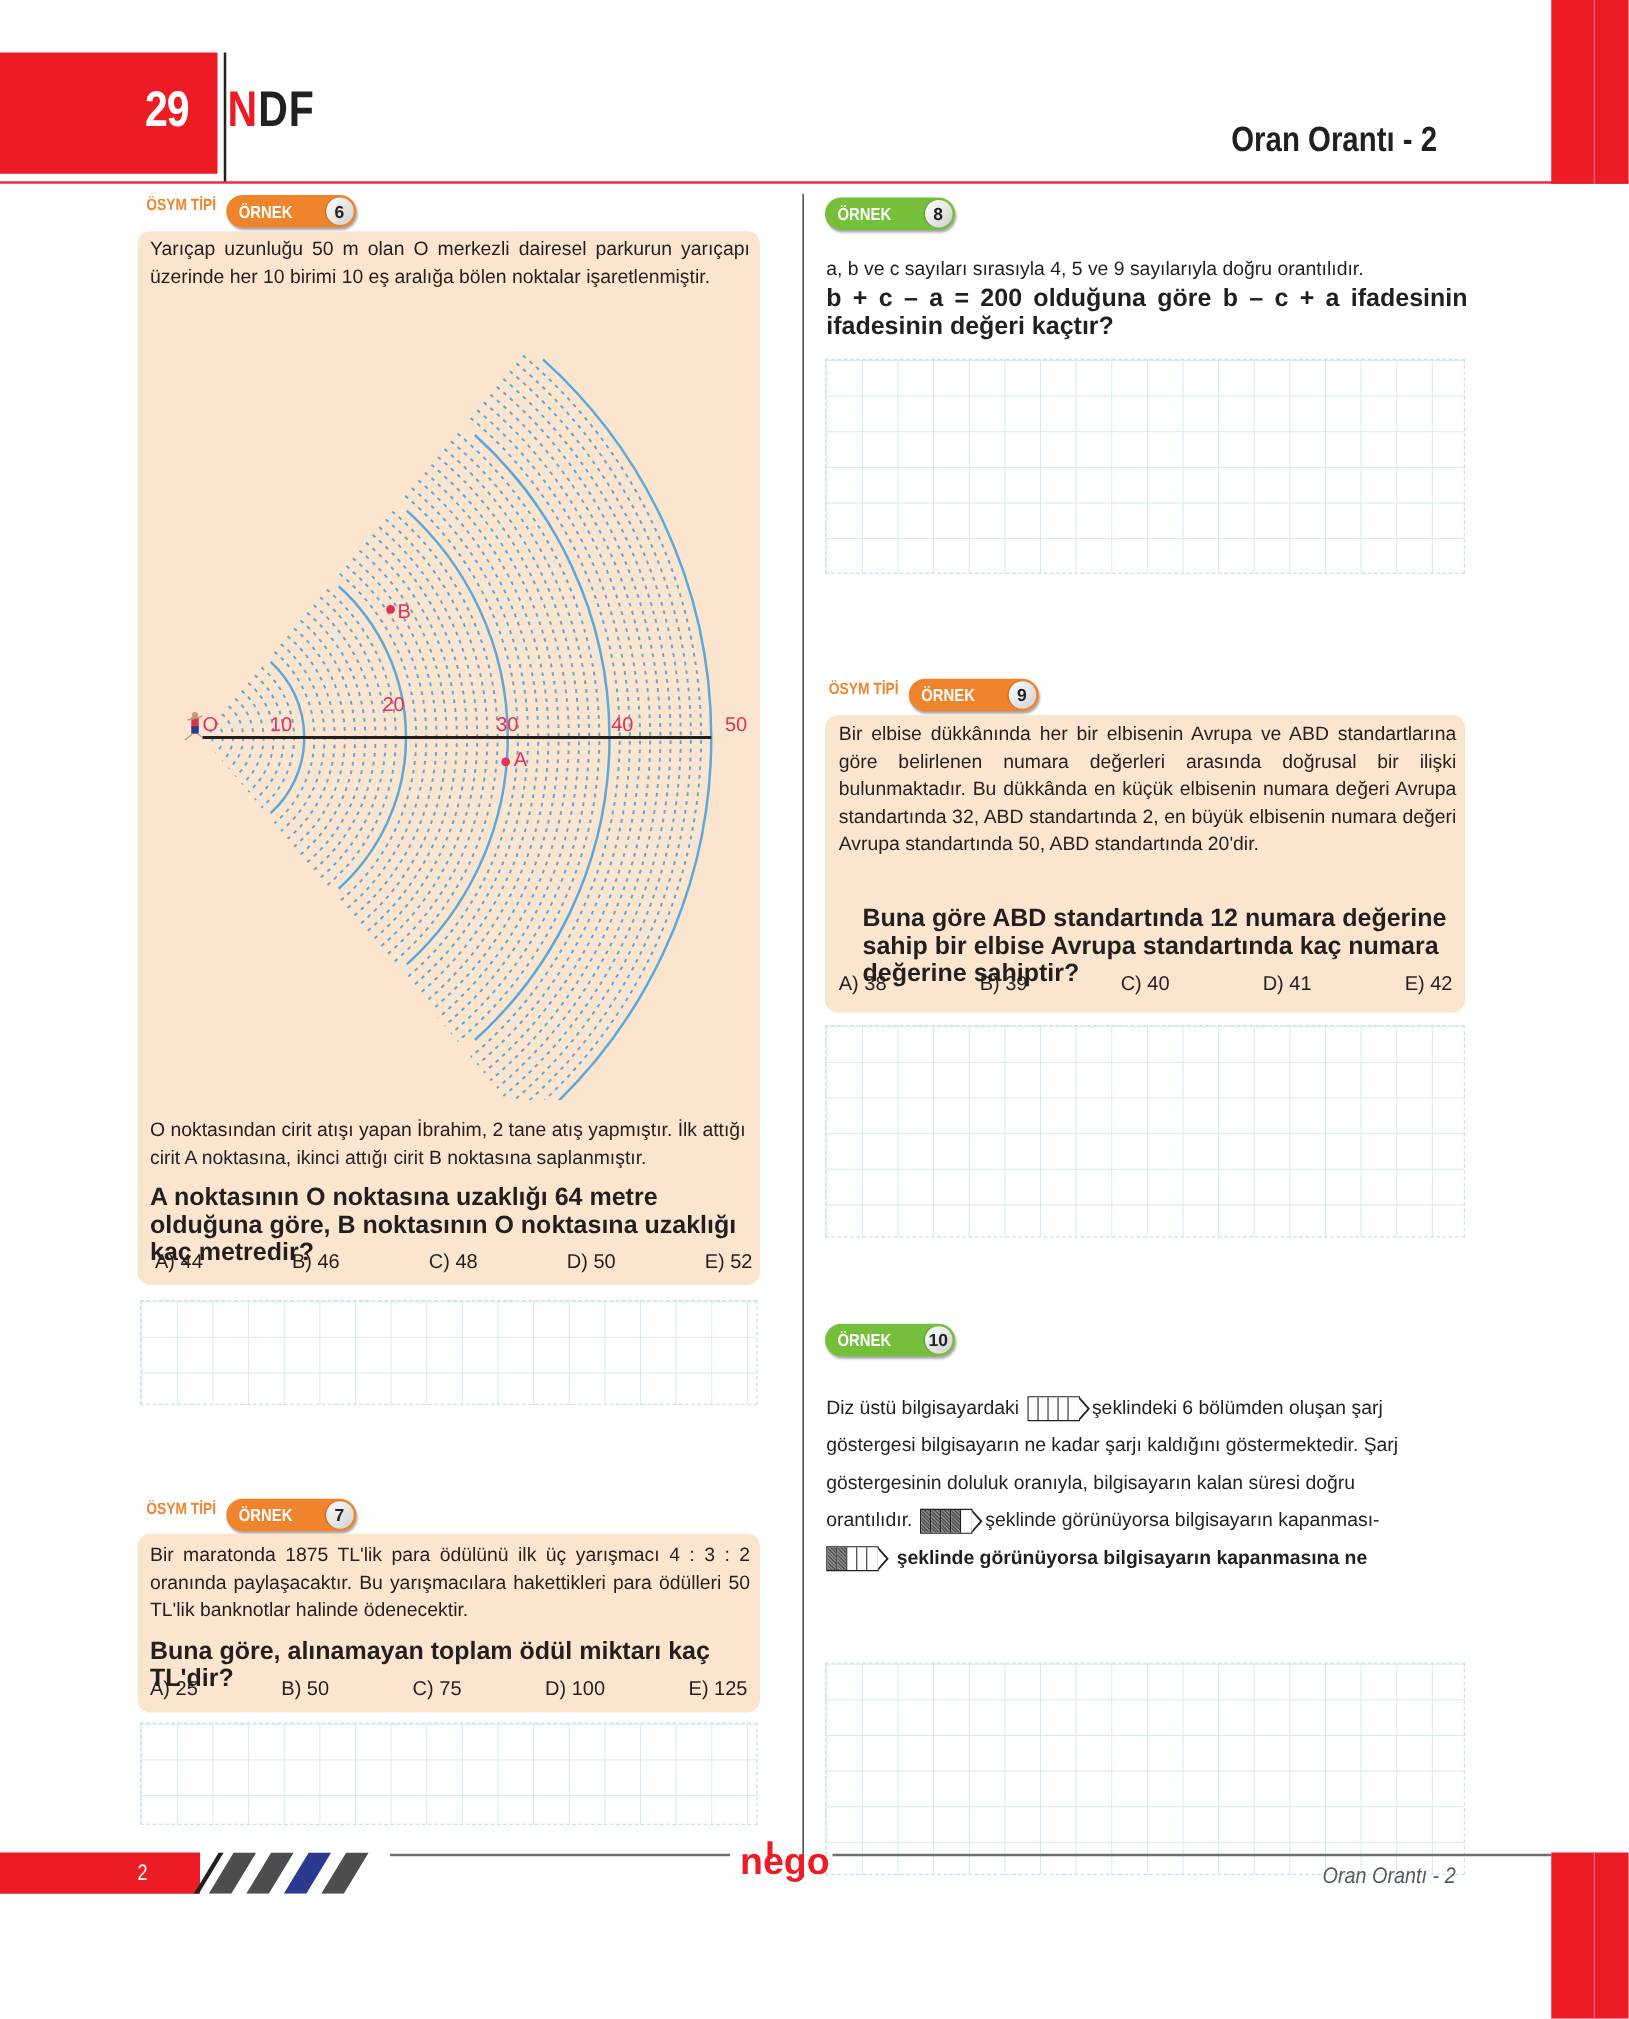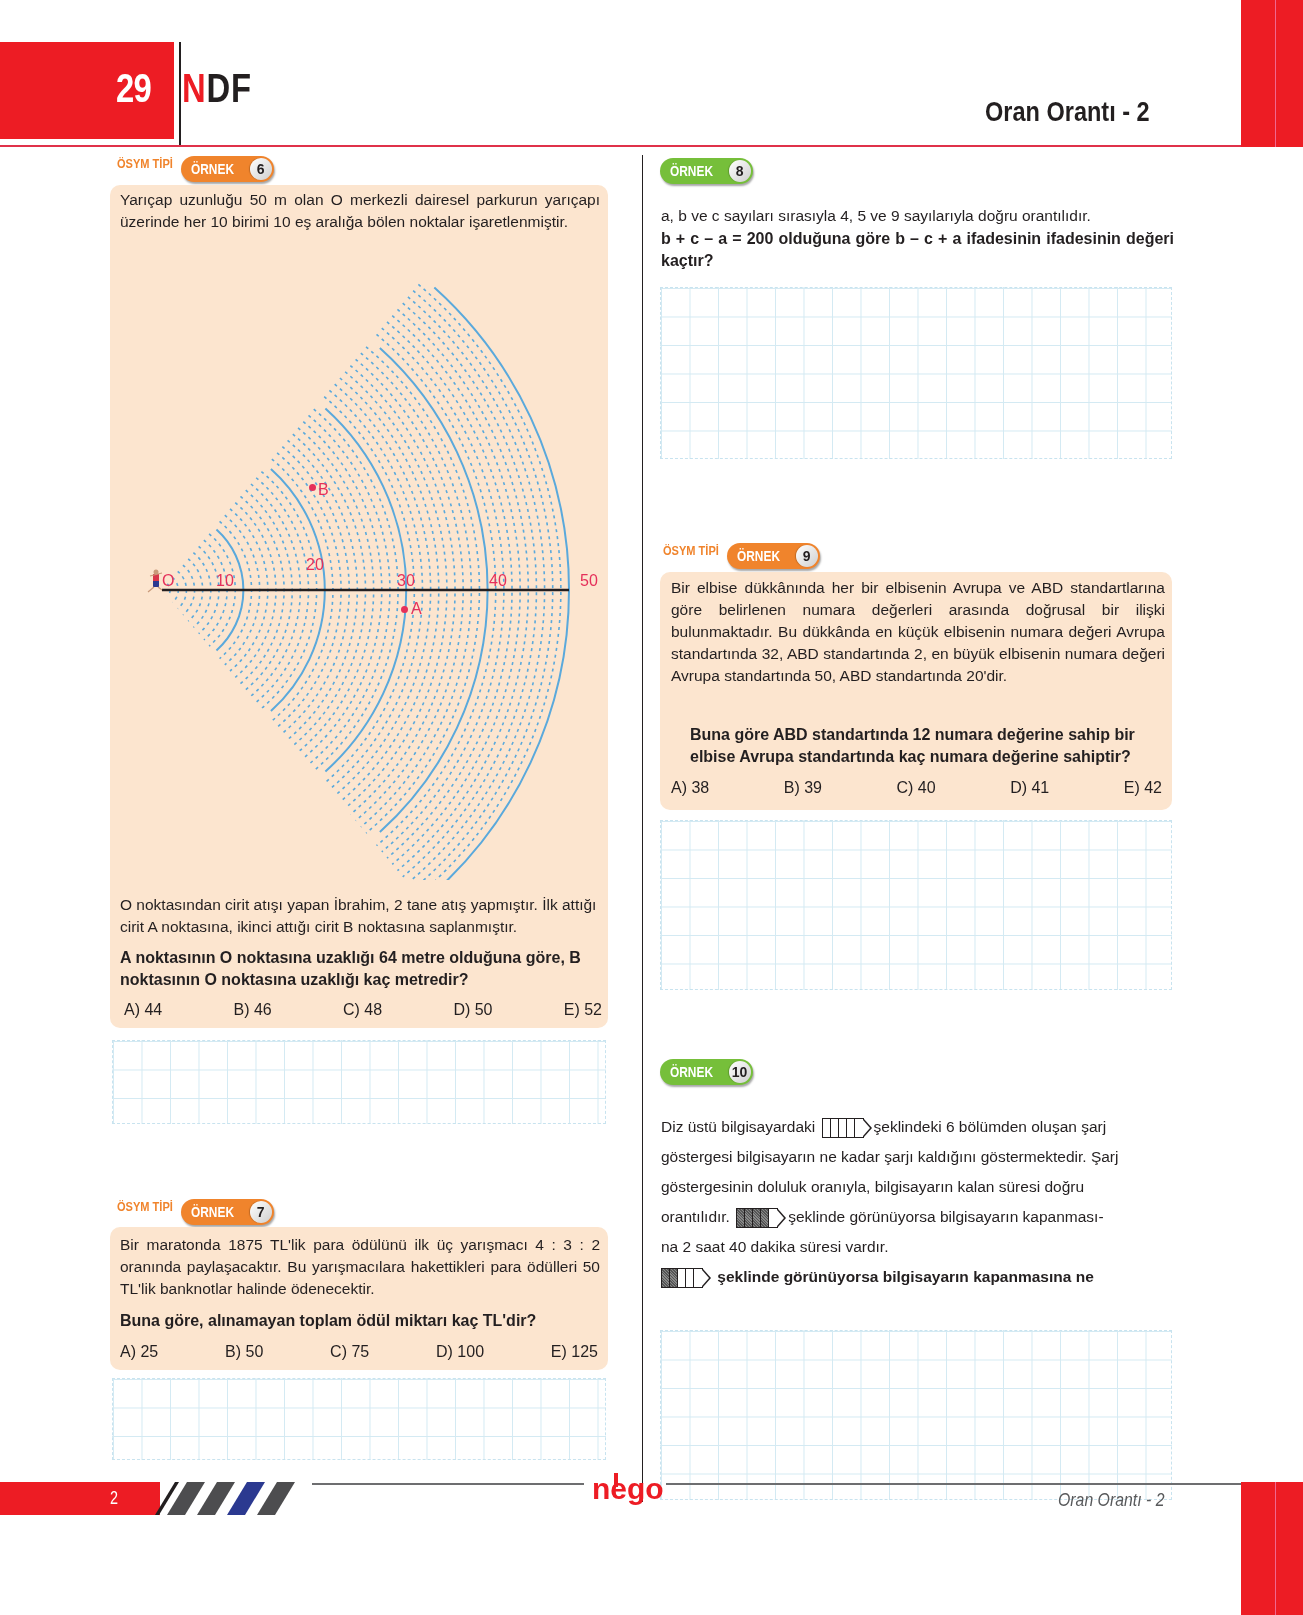--- a/index.html
+++ b/index.html
@@ -17,30 +17,30 @@
   .hdr-title { position: absolute; left: 985px; top: 96px; font-weight: bold; font-size: 28px; transform: scaleX(0.84); transform-origin: left; color: #231f20; }
   .side-red { position: absolute; left: 1241px; top: 0; width: 62px; height: 147px; background: #ed1c24; }
   .side-red::after { content: ""; position: absolute; left: 34px; top: 0; width: 1px; height: 100%; background: #f06690; }
 
   
   .col-div { position: absolute; left: 642px; top: 155px; width: 1px; height: 1347px; background: #231f20; }
 
   
   .badge { position: absolute; display: flex; align-items: flex-start; height: 26px; }
   .osym { font-weight: bold; font-size: 13px; color: #f0842c; transform: scaleX(0.85); transform-origin: left; white-space: nowrap; width: 64px; }
-  .pill { position: relative; height: 26px; border-radius: 13px; display: flex; align-items: center; padding-left: 10px; padding-right: 32px; font-weight: bold; font-size: 14px; color: #fff; box-shadow: 1px 2px 2px rgba(0,0,0,0.35); }
+  .pill { position: relative; height: 26px; border-radius: 13px; display: flex; align-items: center; padding-left: 10px; padding-right: 43px; font-weight: bold; font-size: 14px; color: #fff; box-shadow: 1px 2px 2px rgba(0,0,0,0.35); }
   .pill.orange { background: #f0842c; }
   .pill.green { background: #76bf3a; }
   .pill .pill-label { transform: scaleX(0.85); display: inline-block; transform-origin: left; }
   .pill .num { position: absolute; right: 2px; top: 2px; width: 22px; height: 22px; border-radius: 50%; background: linear-gradient(135deg,#ffffff,#cfcfcf); color: #231f20; font-size: 14px; font-weight: bold; display: flex; align-items: center; justify-content: center; box-shadow: -1px 0 1px rgba(0,0,0,0.2); }
 
   
   .panel { position: absolute; background: #fce5cf; border-radius: 10px; }
   .qtext { position: absolute; font-size: 15.5px; line-height: 22px; color: #231f20; }
-  .qbold { position: absolute; font-size: 16px; line-height: 22px; font-weight: bold; color: #231f20; }
+  .qbold { position: absolute; font-size: 20px; line-height: 22px; font-weight: bold; color: #231f20; }
   .choices { position: absolute; display: flex; justify-content: space-between; font-size: 16px; color: #231f20; }
 
   
   .grid { position: absolute; border: 1px dashed #c8e3ef;
     background-image:
       linear-gradient(to right, #d4eaf3 1px, transparent 1px),
       linear-gradient(to bottom, #d4eaf3 1px, transparent 1px);
     background-size: 28.5px 28.5px; }
 
   
@@ -244,21 +244,20 @@
     <span class="bat">
         <span class="cells">
           <span class="cell full"></span>
           <span class="cell full"></span>
           <span class="cell full"></span>
           <span class="cell full"></span>
           <span class="cell"></span>
         </span>
         <span class="tip"></span>
       </span><span>şeklinde görünüyorsa bilgisayarın kapanması-</span></div>
-  <div>na  2 saat 40 dakika süresi vardır.</div>
   <div style="font-weight:bold;"><span class="bat" style="margin-left:0;">
         <span class="cells">
           <span class="cell full"></span>
           <span class="cell full"></span>
           <span class="cell"></span>
           <span class="cell"></span>
           <span class="cell"></span>
         </span>
         <span class="tip"></span>
       </span> <span>şeklinde görünüyorsa bilgisayarın kapanmasına ne</span></div>

